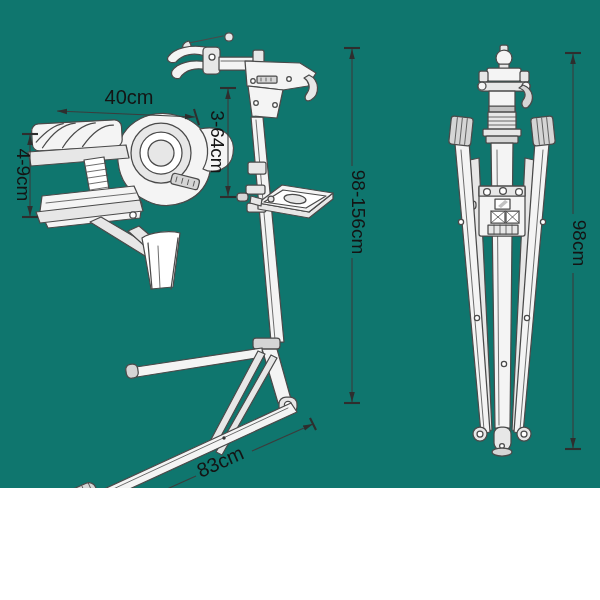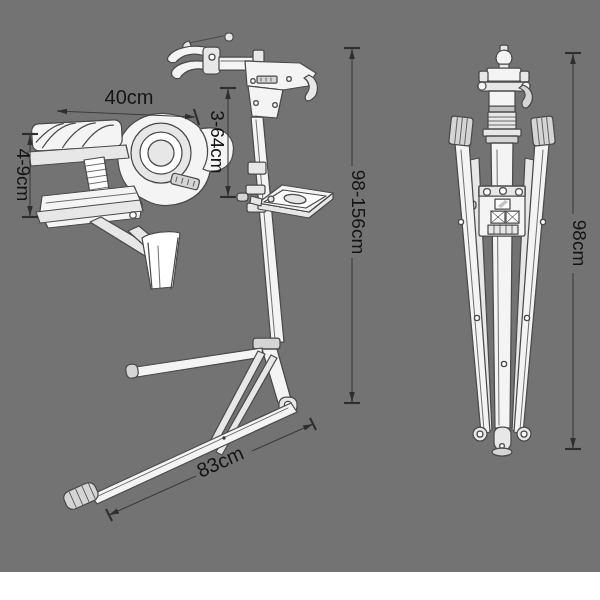--- a/index.html
+++ b/index.html
@@ -1,16 +1,16 @@
 <!DOCTYPE html>
 <html><head>
 <meta charset="utf-8">
 <style>
   html,body{margin:0;padding:0;background:#ffffff;}
-  #stage{position:relative;width:600px;height:572px;background:#737373;overflow:hidden;
+  #stage{position:relative;width:600px;height:488px;background:#0f766e;overflow:hidden;
          font-family:"Liberation Sans", sans-serif;}
   svg{display:block;}
   .s  {stroke:#4a4a4a;stroke-width:1.25;stroke-linejoin:round;stroke-linecap:round;}
   .thin{stroke-width:0.8;}
   .f0 {fill:#ffffff;}
   .f1 {fill:#f4f4f4;}
   .f2 {fill:#e7e7e7;}
   .f3 {fill:#d5d5d5;}
   .f4 {fill:#c2c2c2;}
   .nf {fill:none;}

